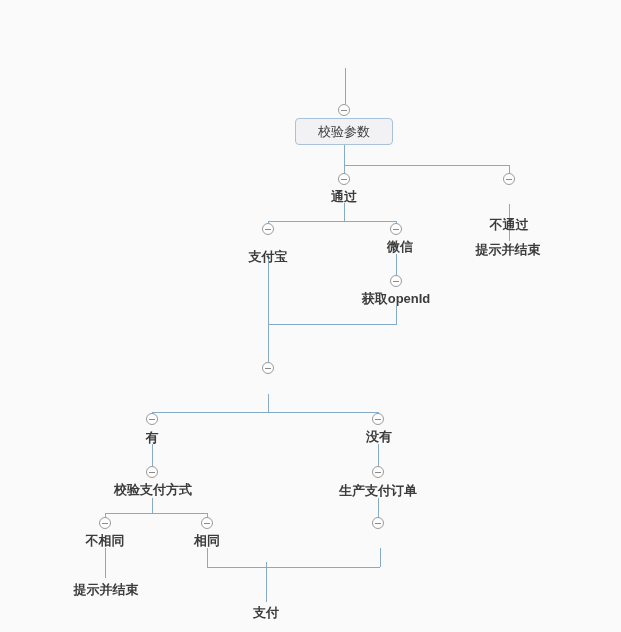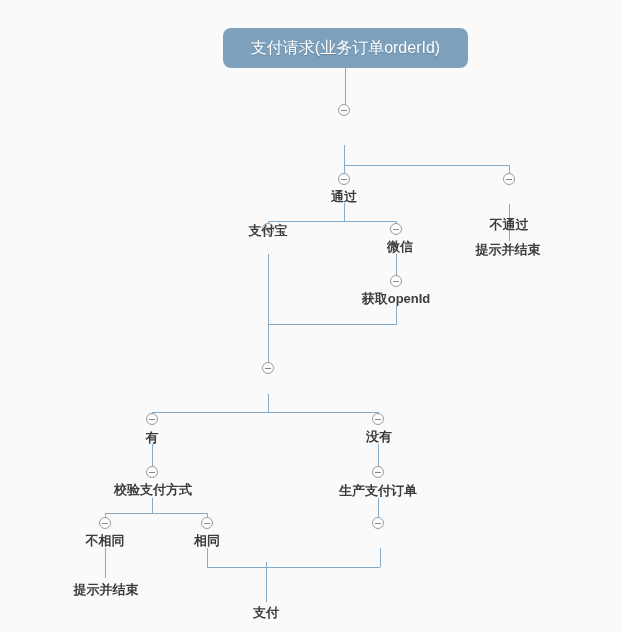--- a/index.html
+++ b/index.html
@@ -107,25 +107,25 @@
   <div class="minus" style="left:105px;top:523px;">
       <span class="bar"></span>
     </div>
   <div class="minus" style="left:207px;top:523px;">
       <span class="bar"></span>
     </div>
   <div class="minus" style="left:378px;top:523px;">
       <span class="bar"></span>
     </div>
 
-  <div class="root-node">支付请求(业务订单orderId)</div>
+  <div class="box-node">校验参数</div>
 
   <div class="lbl" style="left:344px;top:197px;">通过</div>
   <div class="lbl" style="left:509px;top:197px;margin-top:28px;">不通过</div>
-  <div class="lbl" style="left:268px;top:231px;">支付宝</div>
+  <div class="lbl" style="left:268px;top:257px;">支付宝</div>
   <div class="lbl" style="left:400px;top:247px;">微信</div>
   <div class="lbl" style="left:508px;top:250px;">提示并结束</div>
   <div class="lbl" style="left:396px;top:299px;text-align:right;">获取openId</div>
   <div class="lbl" style="left:152px;top:438px;">有</div>
   <div class="lbl" style="left:379px;top:437px;">没有</div>
   <div class="lbl" style="left:153px;top:490px;">校验支付方式</div>
   <div class="lbl" style="left:378px;top:491px;">生产支付订单</div>
   <div class="lbl" style="left:105px;top:541px;">不相同</div>
   <div class="lbl" style="left:207px;top:541px;">相同</div>
   <div class="lbl" style="left:106px;top:590px;">提示并结束</div>

